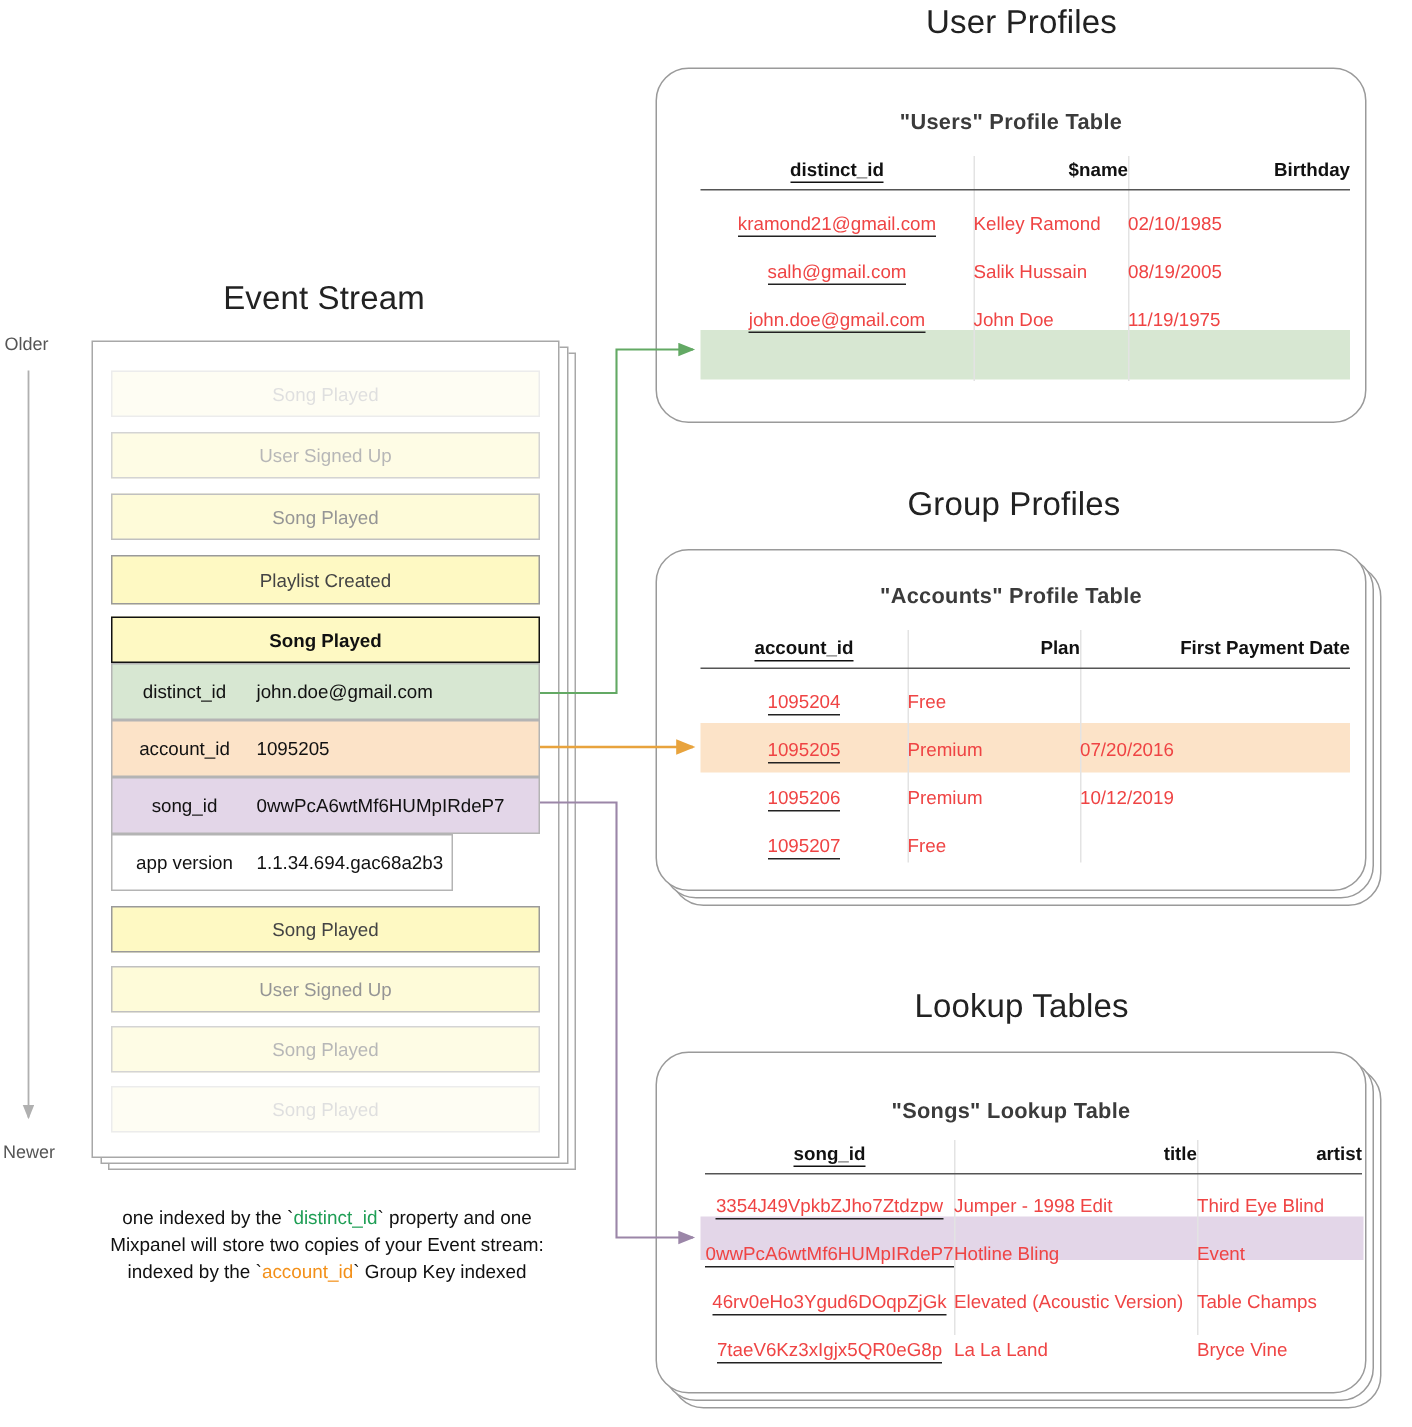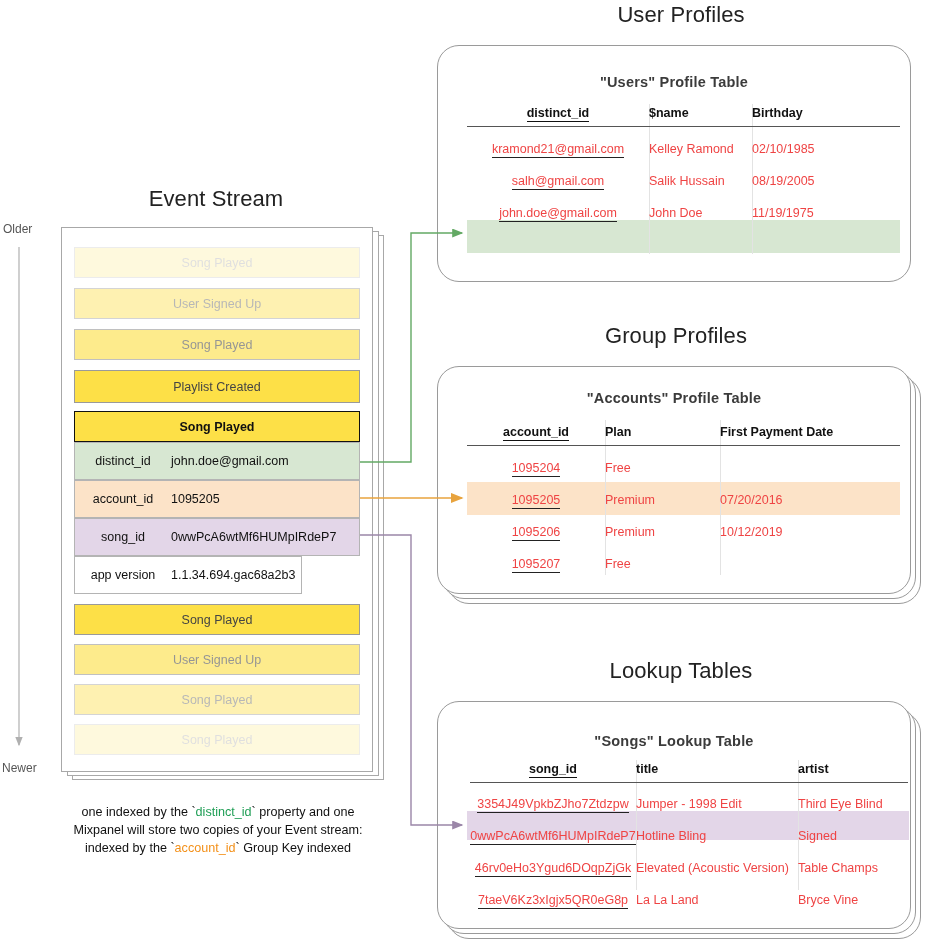--- a/index.html
+++ b/index.html
@@ -23,38 +23,38 @@
   }
   .card-shadow{background:#fff;}
 
   
   .tbl-title{
     font-size:14.5px;font-weight:bold;color:#3b3b3b;text-align:center;
     letter-spacing:.2px;
   }
   table.ptable{border-collapse:collapse;table-layout:fixed;}
   table.ptable th{
-    font-size:12.5px;font-weight:bold;color:#111;text-align:left;
+    font-size:12.5px;font-weight:bold;color:#111;text-align:right;
     padding:5px 0 6px 0;white-space:nowrap;
   }
   table.ptable th.u span{border-bottom:1.6px solid #111;padding-bottom:1px;}
   table.ptable td{
     font-size:12.5px;color:#ef4444;padding:9px 0;white-space:nowrap;
   }
   .hdr-rule{height:1.3px;background:#555;}
   .vdiv{position:absolute;width:1px;background:#e3e3e3;}
 
   .idcell span{border-bottom:1px solid #222;padding-bottom:1px;}
 
   
   .stream-box{
     position:absolute;border:1.6px solid #a8a8a8;background:#fff;box-sizing:border-box;
   }
   .evt{
-    position:absolute;box-sizing:border-box;border:1px solid #9a9a9a;background:#fde047;
+    position:absolute;box-sizing:border-box;border:1px solid #9a9a9a;background:#fef9c3;
     font-size:12.5px;color:#555;display:flex;align-items:center;justify-content:center;
   }
   .evt.f1{opacity:.18;}
   .evt.f2{opacity:.42;}
   .evt.f3{opacity:.62;}
   .evt.f4{opacity:1;color:#444;}
   .evt.hdr{border:1.8px solid #111;color:#111;font-weight:bold;}
 
   .prop{
     position:absolute;box-sizing:border-box;border:1px solid #b4b4b4;
@@ -268,21 +268,21 @@
         </td>
       </tr>
   <tr>
     <td class="idcell" style="text-align:center"><span>3354J49VpkbZJho7Ztdzpw</span></td>
     <td>Jumper - 1998 Edit</td>
     <td>Third Eye Blind</td>
   </tr>
   <tr>
     <td class="idcell" style="text-align:center"><span>0wwPcA6wtMf6HUMpIRdeP7</span></td>
     <td>Hotline Bling</td>
-    <td>Signed</td>
+    <td>Event</td>
   </tr>
   <tr>
     <td class="idcell" style="text-align:center"><span>46rv0eHo3Ygud6DOqpZjGk</span></td>
     <td>Elevated (Acoustic Version)</td>
     <td>Table Champs</td>
   </tr>
   <tr>
     <td class="idcell" style="text-align:center"><span>7taeV6Kz3xIgjx5QR0eG8p</span></td>
     <td>La La Land</td>
     <td>Bryce Vine</td>

